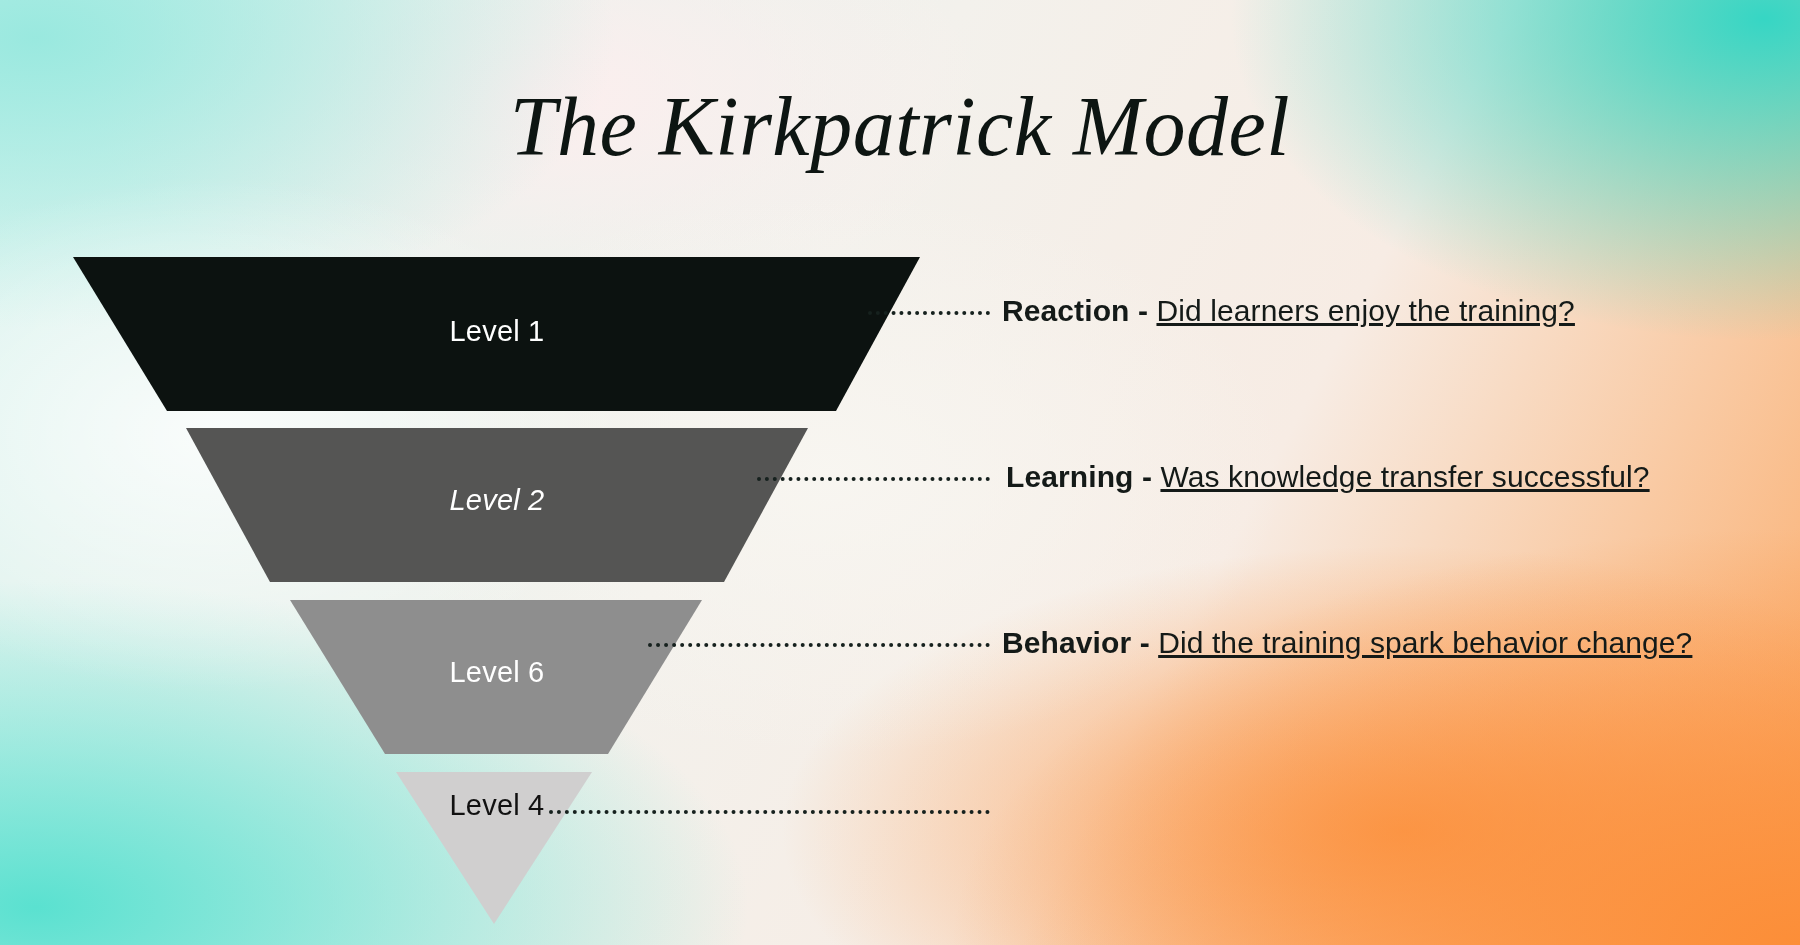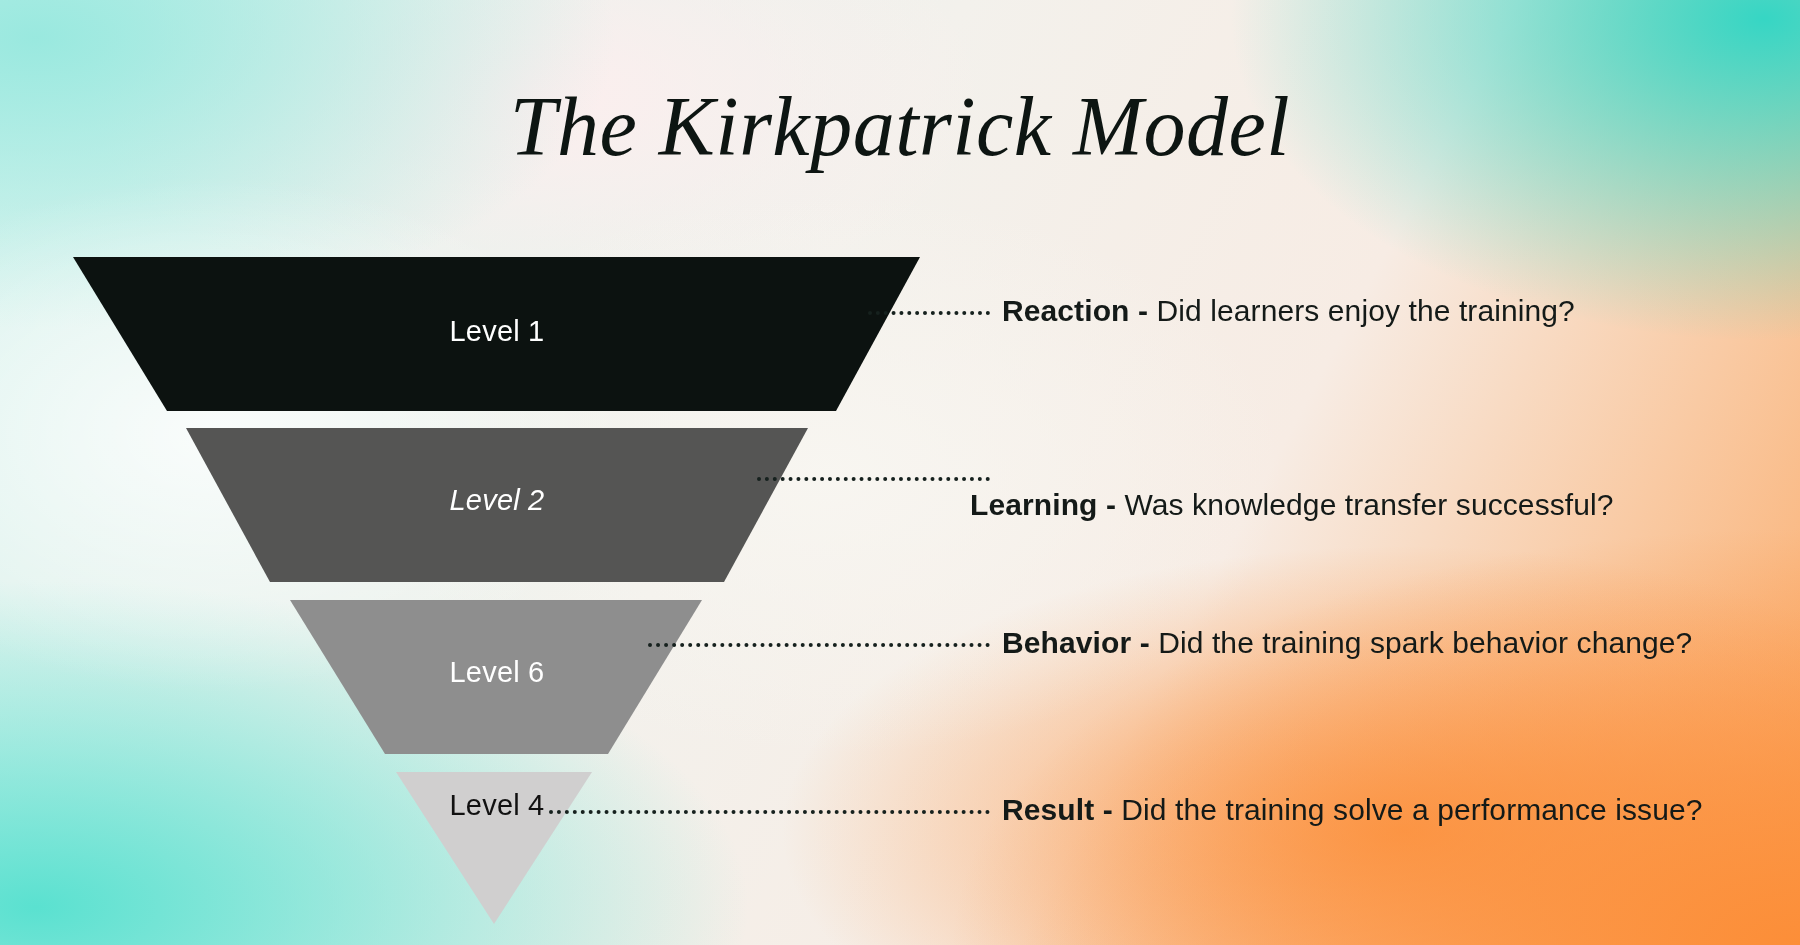--- a/index.html
+++ b/index.html
@@ -95,20 +95,21 @@
     font-size: 30px;
     color: #141a18;
     letter-spacing: 0.1px;
     transform: translateY(-50%);
   }
   .desc .term {
     font-weight: 700;
   }
   .desc .body {
     font-weight: 400;
+    text-decoration: underline;
   }
 </style>
 </head>
 <body>
 
 <div class="slide">
 
   <div class="bg-layer bg-base"></div>
   <div class="bg-layer bg-wash"></div>
 
@@ -131,28 +132,24 @@
   <div class="leader" style="left:868px; top:311px; width:122px;"></div>
   <div class="leader" style="left:757px; top:477px; width:233px;"></div>
   <div class="leader" style="left:648px; top:643px; width:342px;"></div>
   <div class="leader" style="left:549px; top:810px; width:441px;"></div>
 
   <div class="desc" style="left:1002px; top:311px;">
     <span class="term">Reaction</span><span class="term">&nbsp;</span><span class="term">-</span>
     <span class="body">Did learners enjoy the training?</span>
   </div>
 
-  <div class="desc" style="left:970px; top:477px;margin-top:28px;">
+  <div class="desc" style="left:1006px; top:477px;">
     <span class="term">Learning</span><span class="term">&nbsp;</span><span class="term">-</span>
     <span class="body">Was knowledge transfer successful?</span>
   </div>
 
   <div class="desc" style="left:1002px; top:643px;">
     <span class="term">Behavior</span><span class="term">&nbsp;</span><span class="term">-</span>
     <span class="body">Did the training spark behavior change?</span>
   </div>
 
-  <div class="desc" style="left:1002px; top:810px;">
-    <span class="term">Result</span><span class="term">&nbsp;</span><span class="term">-</span>
-    <span class="body">Did the training solve a performance issue?</span>
-  </div>
 
 </div>
 
 </body></html>

